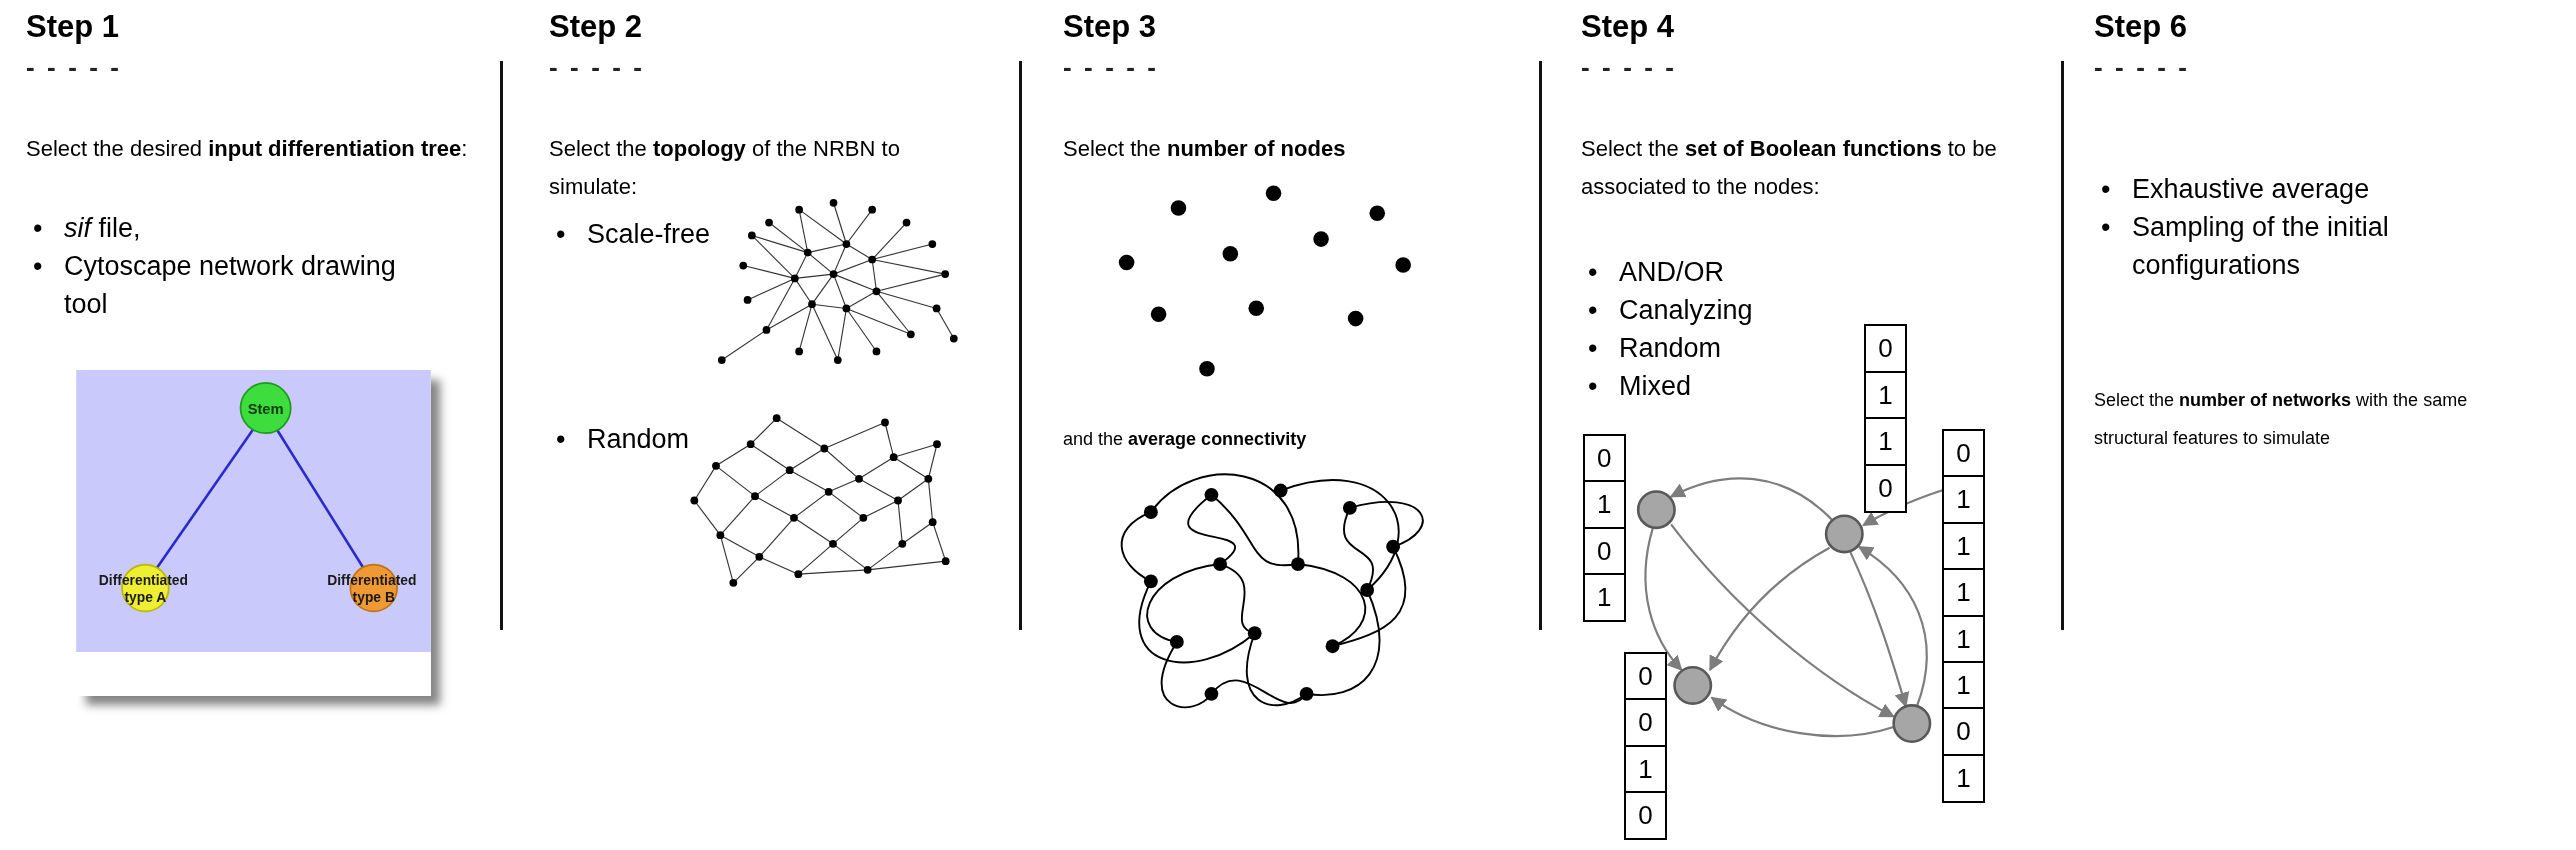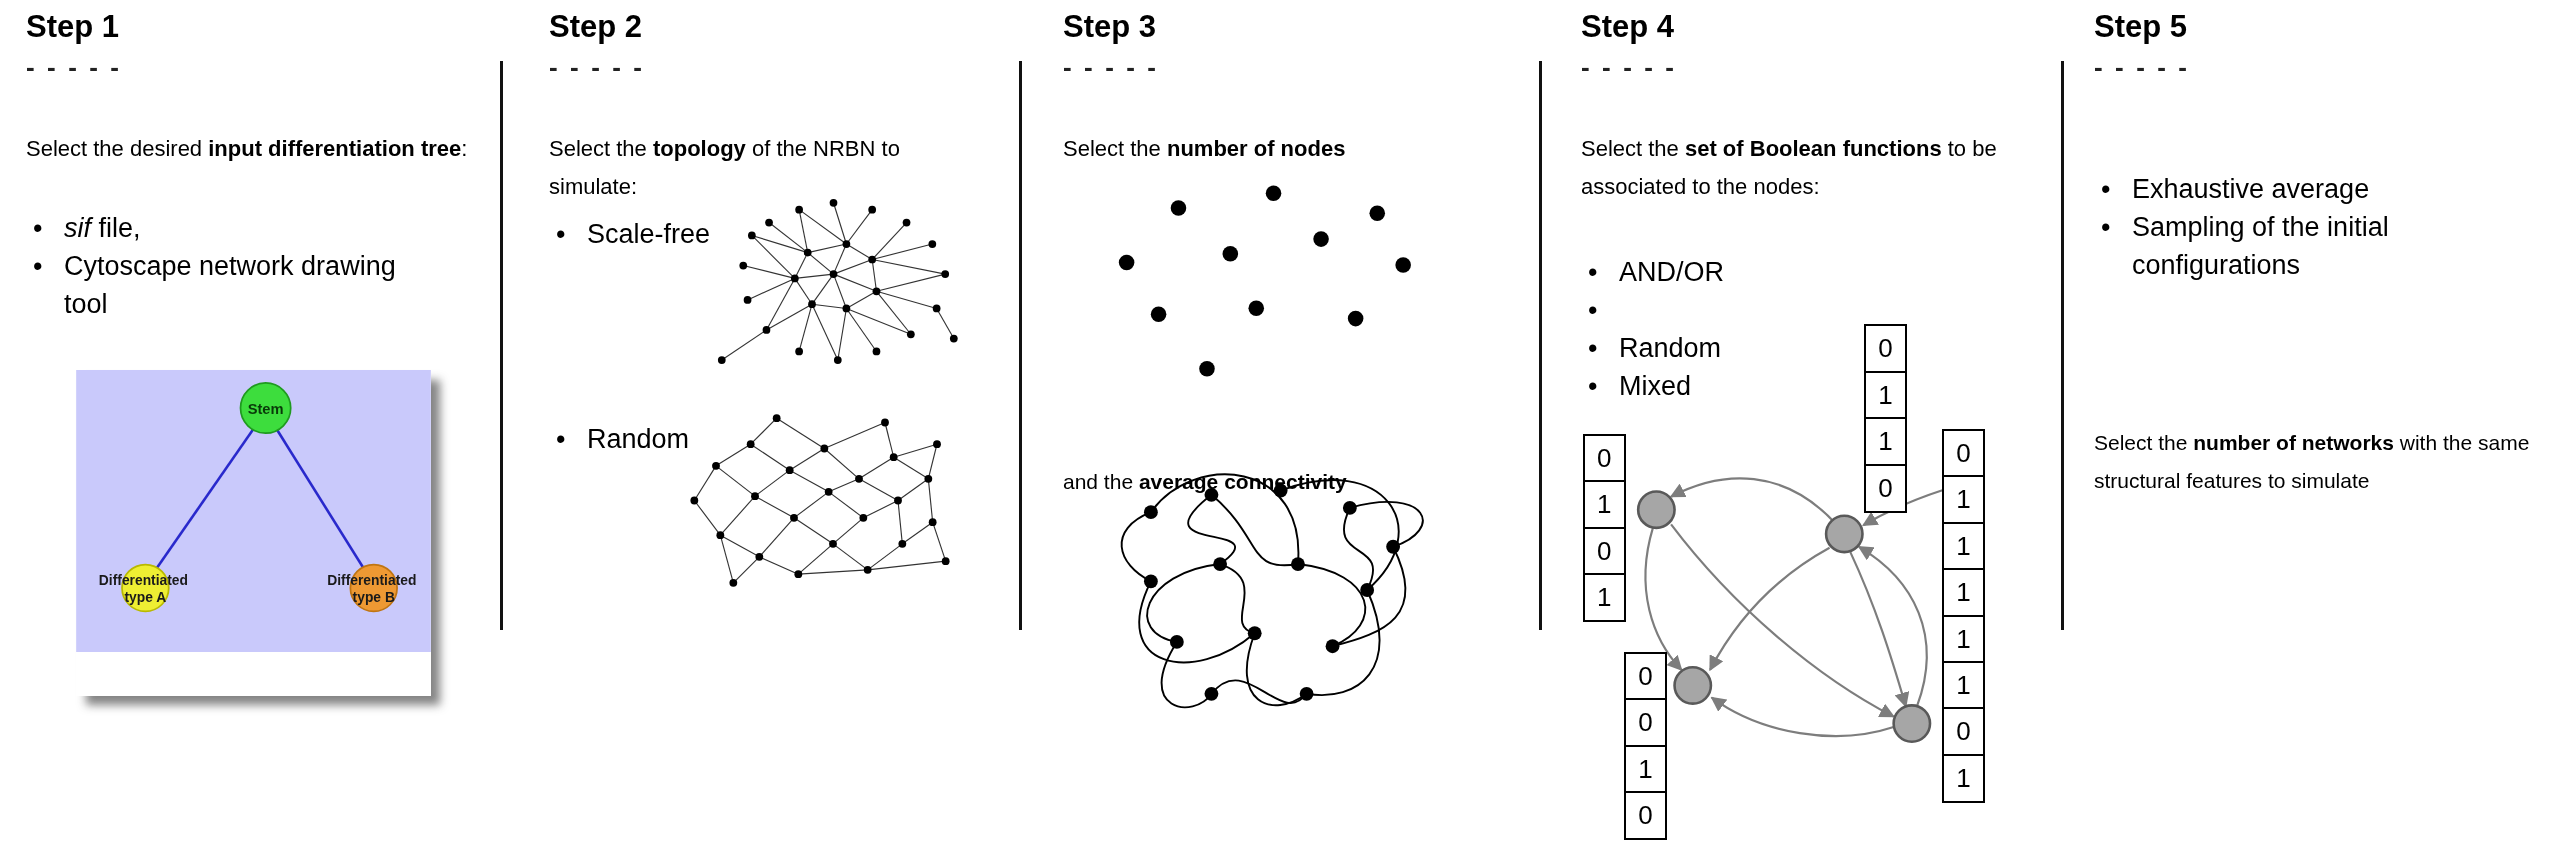--- a/index.html
+++ b/index.html
@@ -13,21 +13,21 @@
   .col3 { left:1063px; width:485px; }
   .col4 { left:1581px; width:485px; }
   .col5 { left:2094px; width:472px; }
 
   .divider { position:absolute; top:61px; height:569px; width:2.6px; background:#111; }
   .div1 { left:500px; } .div2 { left:1019px; } .div3 { left:1539px; } .div4 { left:2061px; }
 
   .step-title { position:absolute; top:8.7px; left:0; font-size:31px; font-weight:bold; }
   .dashes { position:absolute; top:52px; left:0; font-size:26px; font-weight:bold; color:#222; letter-spacing:2.6px; }
   .intro { position:absolute; top:130px; left:0; font-size:22px; line-height:38px; }
-  .para2 { position:absolute; left:0; font-size:21px; line-height:38px;margin-top:43px; }
+  .para2 { position:absolute; left:0; font-size:18px; line-height:38px; }
   .bullets { position:absolute; left:0; }
   .bullet-row { display:flex; font-size:27px; line-height:38px; }
   .bullet-glyph { width:38px; padding-left:7px; flex:none; }
   .bullet-text { flex:1; }
   .bullet-text i { }
 
   .c1-intro { width:467px; }
   .c1-bullets { top:209px; width:372px; }
   .tree-wrap { position:absolute; left:50px; top:370px; width:355px; height:326px;
                box-shadow:10.4px 10.4px 8.7px rgba(110,110,110,0.85); }
@@ -338,20 +338,21 @@
     <div class="dashes">- - - - -</div>
     <div class="intro c4-intro"><span>Select the </span><b>set of Boolean functions</b><span> to be associated to the nodes:</span></div>
 
     <div class="bullets c4-bullets">
       <div class="bullet-row">
         <span class="bullet-glyph">•</span>
         <span class="bullet-text">AND/OR</span>
       </div>
       <div class="bullet-row">
         <span class="bullet-glyph">•</span>
+        <span class="bullet-text">Canalyzing</span>
       </div>
       <div class="bullet-row">
         <span class="bullet-glyph">•</span>
         <span class="bullet-text">Random</span>
       </div>
       <div class="bullet-row">
         <span class="bullet-glyph">•</span>
         <span class="bullet-text">Mixed</span>
       </div>
     </div>
@@ -411,21 +412,21 @@
         <div class="bool-cell">1</div>
         <div class="bool-cell">0</div>
         <div class="bool-cell">1</div>
       </div>
     </div>
   </div>
 
   <div class="divider div4"></div>
 
   <div class="col col5">
-    <div class="step-title">Step 5</div>
+    <div class="step-title">Step 6</div>
     <div class="dashes">- - - - -</div>
 
     <div class="bullets c5-bullets">
       <div class="bullet-row">
         <span class="bullet-glyph">•</span>
         <span class="bullet-text">Exhaustive average</span>
       </div>
       <div class="bullet-row">
         <span class="bullet-glyph">•</span>
         <span class="bullet-text">Sampling of the initial configurations</span>

